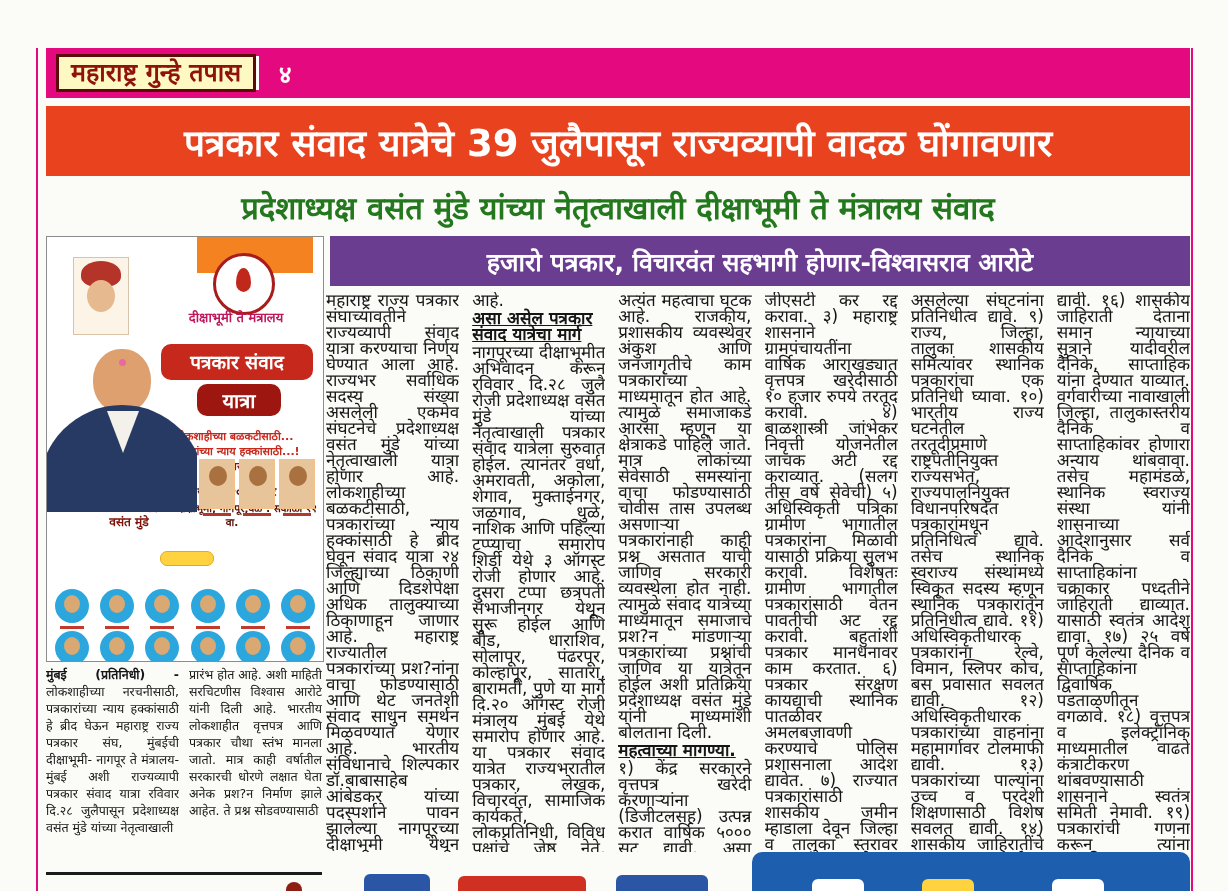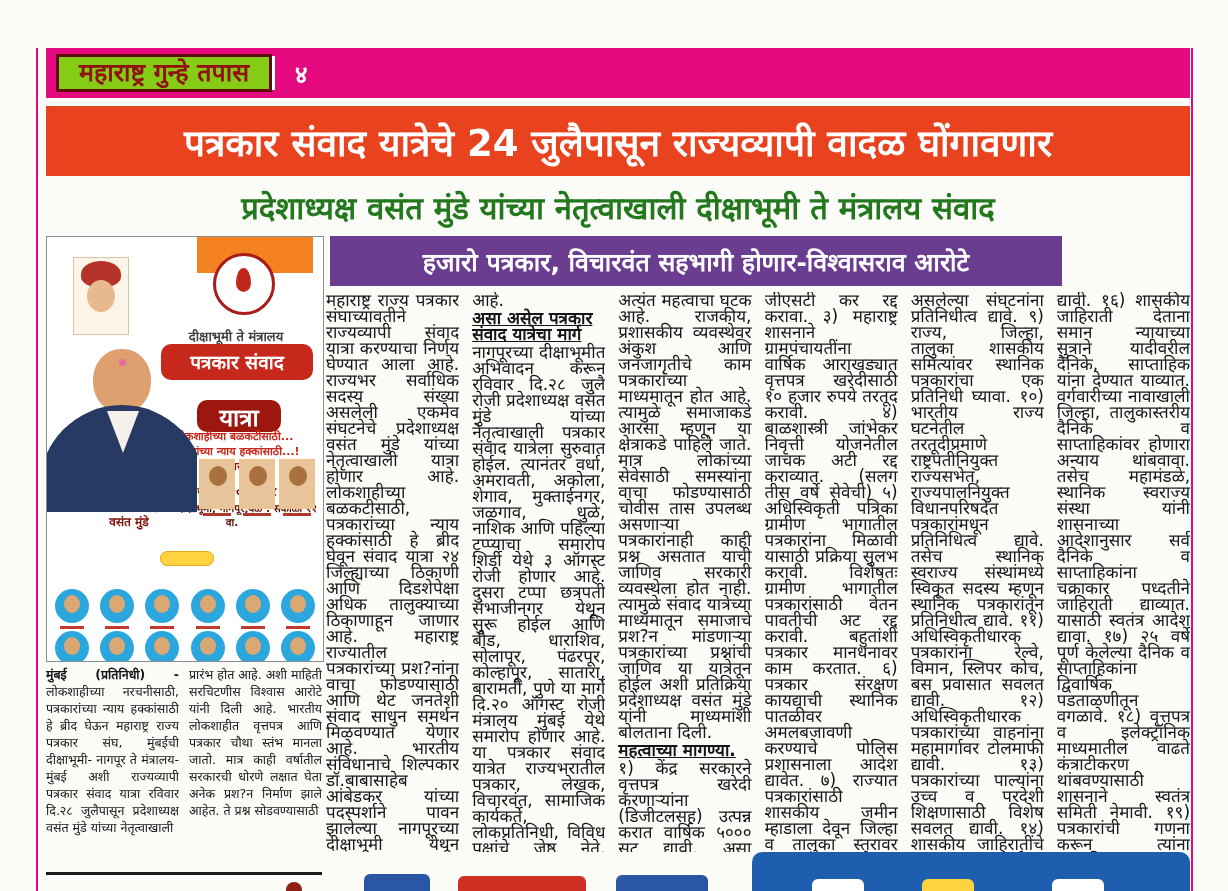--- a/index.html
+++ b/index.html
@@ -4,46 +4,46 @@
 <style>
   html,body{margin:0;padding:0;}
   body{width:1228px;height:891px;overflow:hidden;background:#fbfbf8;
        font-family:"DejaVu Sans",sans-serif;position:relative;}
   .abs{position:absolute;}
   
   .side-l{left:36px;top:48px;width:2px;height:843px;background:#e5097f;}
   .side-r{left:1191px;top:48px;width:2px;height:843px;background:#e5097f;}
   
   .masthead{left:46px;top:48px;width:1144px;height:50px;background:#e5097f;display:flex;align-items:center;}
-  .nameplate{background:#84cc16;border:3px solid #5e0a0a;color:#8f120c;font-weight:bold;font-size:25px;
-             padding:2px 20px;margin-left:10px;line-height:1.15;white-space:nowrap;}
+  .nameplate{background:#fef9c3;border:3px solid #5e0a0a;color:#8f120c;font-weight:bold;font-size:25px;
+             padding:2px 12px;margin-left:10px;line-height:1.15;white-space:nowrap;}
   .dateline{color:#fff;font-size:16px;font-weight:bold;margin-left:14px;flex:1;white-space:nowrap;}
   .pagenum-sep{width:3px;height:34px;background:#fff;margin-right:20px;}
   .pagenum{color:#fff;font-size:24px;font-weight:bold;margin-right:22px;}
   
   .headline-band{left:46px;top:106px;width:1144px;height:70px;background:#e9421f;color:#fff;
                  display:flex;align-items:center;justify-content:center;font-size:37px;font-weight:bold;white-space:nowrap;}
   .subheadline{left:46px;top:180px;width:1144px;height:54px;color:#23781d;font-size:31px;font-weight:bold;
                display:flex;align-items:center;justify-content:center;white-space:nowrap;}
-  .strapline{left:330px;top:236px;width:732px;height:50px;background:#6b3d90;color:#fff;font-size:25px;
+  .strapline{left:330px;top:236px;width:860px;height:50px;background:#6b3d90;color:#fff;font-size:25px;
              font-weight:bold;display:flex;align-items:center;justify-content:center;white-space:nowrap;}
   
   .poster{left:46px;top:236px;width:276px;height:424px;background:#fff;border:1px solid #8c8c8c;overflow:hidden;}
   .saint{position:absolute;left:26px;top:20px;width:54px;height:76px;background:#fbf4e7;border:1px solid #d8c3a8;}
   .saint .turban{position:absolute;top:3px;left:7px;right:7px;height:26px;background:#b5342a;border-radius:50% 50% 40% 40%;}
   .saint .face{position:absolute;top:22px;left:13px;width:28px;height:32px;background:#e6b98e;border-radius:50%;}
   .orange-bar{position:absolute;left:150px;top:0;width:116px;height:36px;background:#f58220;}
   .logo{position:absolute;left:166px;top:16px;width:56px;height:56px;background:#fff;border:3px solid #a81c1c;border-radius:50%;}
   .logo::after{content:'';position:absolute;left:20px;top:12px;width:15px;height:24px;background:#c0281c;
                border-radius:50% 50% 50% 50%/62% 62% 38% 38%;}
-  .p-route{position:absolute;left:108px;top:90px;width:162px;text-align:center;color:#404040;font-weight:bold;font-size:13px;}
+  .p-route{position:absolute;left:108px;top:71px;width:162px;text-align:center;color:#be185d;font-weight:bold;font-size:13px;}
   .p-bubble1{position:absolute;left:114px;top:107px;width:152px;height:36px;background:#c6281b;color:#fff;font-size:19px;
              font-weight:bold;border-radius:10px;display:flex;align-items:center;justify-content:center;}
-  .p-bubble2{position:absolute;left:150px;top:147px;width:84px;height:32px;background:#9d1710;color:#fff;font-size:24px;
-             font-weight:bold;border-radius:10px;display:flex;align-items:center;justify-content:center;margin-top:16px;}
+  .p-bubble2{position:absolute;left:150px;top:147px;width:84px;height:32px;background:#9d1710;color:#fff;font-size:20px;
+             font-weight:bold;border-radius:10px;display:flex;align-items:center;justify-content:center;}
   .p-slogans{position:absolute;left:102px;top:192px;width:170px;text-align:center;color:#c6281b;font-weight:bold;
              font-size:11px;line-height:15px;}
   .p-shubh{color:#8d1410;}
   .p-dates{position:absolute;left:102px;top:246px;width:170px;text-align:center;color:#5a1008;font-weight:bold;font-size:12px;}
   .p-venue{position:absolute;left:94px;top:264px;width:182px;text-align:center;color:#5a1008;font-weight:bold;font-size:10.5px;}
   .p-man{position:absolute;left:0;top:110px;width:150px;height:165px;overflow:hidden;}
   .p-man-head{position:absolute;left:46px;top:2px;width:58px;height:64px;background:#dfa06f;border-radius:48%;}
   .p-man-head::after{content:'';position:absolute;left:26px;top:10px;width:7px;height:7px;background:#e76aa2;border-radius:50%;}
   .p-man-body{position:absolute;left:-8px;top:58px;width:166px;height:120px;background:#273a64;border-radius:50% 50% 0 0/70% 70% 0 0;}
   .p-man-shirt{position:absolute;left:60px;top:64px;width:32px;height:42px;background:#f4f1ea;clip-path:polygon(0 0,100% 0,50% 100%);}
@@ -83,21 +83,21 @@
 
 <div class="abs side-l"></div>
 <div class="abs side-r"></div>
 
 <div class="abs masthead">
   <div class="nameplate">महाराष्ट्र गुन्हे तपास</div>
   <div class="pagenum-sep"></div>
   <div class="pagenum">४</div>
 </div>
 
-<div class="abs headline-band">पत्रकार संवाद यात्रेचे 24 जुलैपासून राज्यव्यापी वादळ घोंगावणार</div>
+<div class="abs headline-band">पत्रकार संवाद यात्रेचे 39 जुलैपासून राज्यव्यापी वादळ घोंगावणार</div>
 
 <div class="abs subheadline">प्रदेशाध्यक्ष वसंत मुंडे यांच्या नेतृत्वाखाली दीक्षाभूमी ते मंत्रालय संवाद</div>
 
 <div class="abs strapline">हजारो पत्रकार, विचारवंत सहभागी होणार-विश्वासराव आरोटे</div>
 
 <div class="abs poster">
   <div class="saint">
       <div class="turban"></div>
       <div class="face"></div>
     </div>

